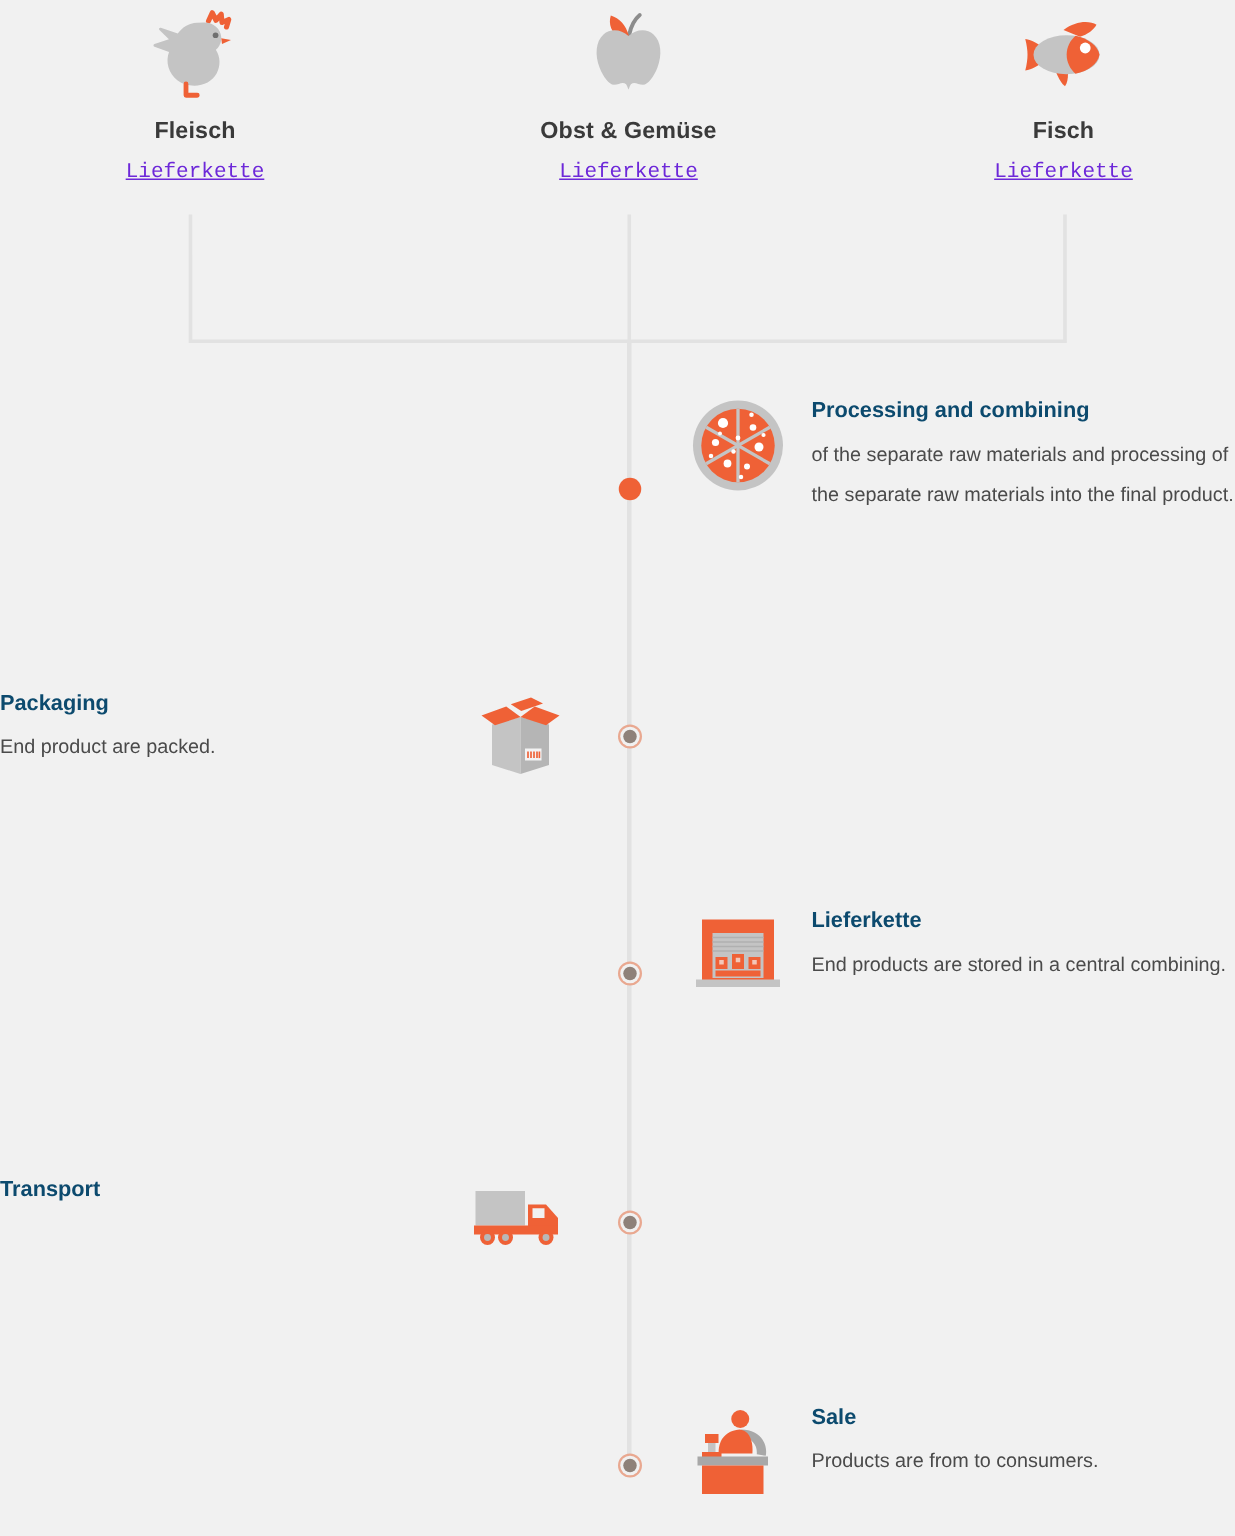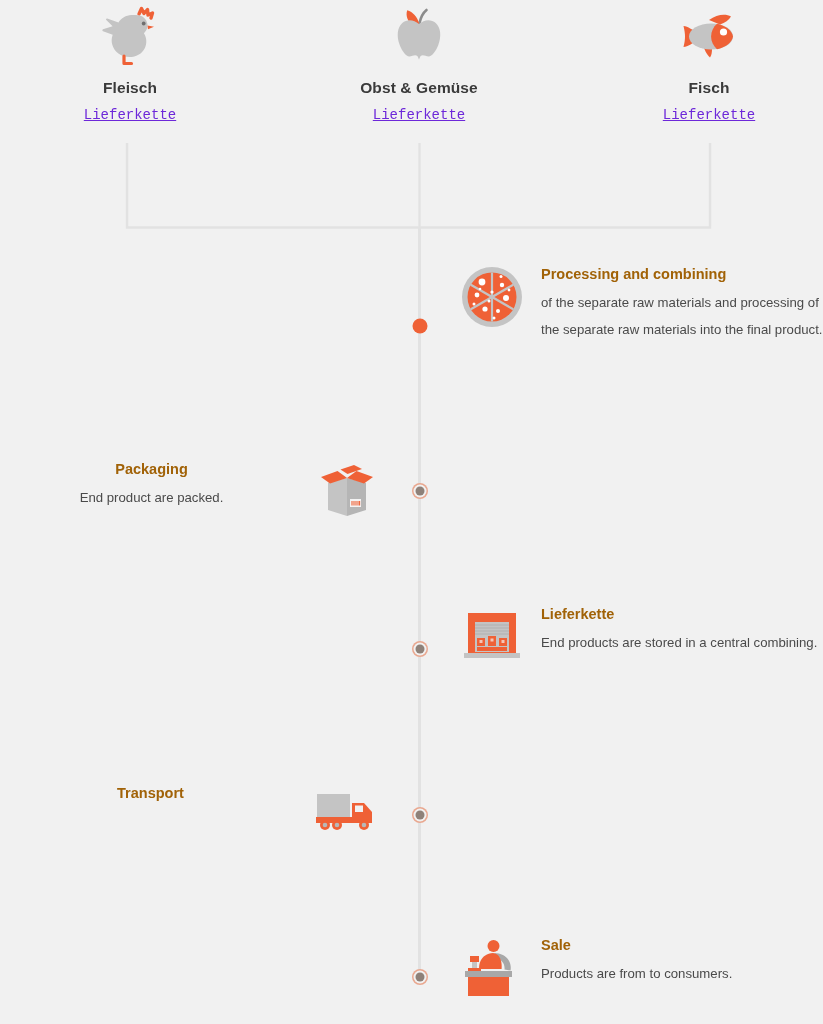--- a/index.html
+++ b/index.html
@@ -115,26 +115,26 @@
   .step-icon {
     flex: 0 0 auto;
     display: flex;
     align-items: flex-start;
     justify-content: center;
   }
   .step.right .step-icon { margin-right: 17px; }
   .step.left  .step-icon { margin-left: 13px; }
 
   .step-text { flex: 1 1 auto; }
-  .step.left .step-text { text-align: center; }
+  .step.left .step-text { text-align: left; }
 
   .step-title {
     font-size: 14.5px;
     font-weight: bold;
-    color: #a16207;
+    color: #0c4a6e;
     line-height: 19px;
   }
   .step-desc {
     margin-top: 5px;
     font-size: 13.2px;
     color: #4a4a4a;
     line-height: 27px;
   }
 
   svg { display: block; }

